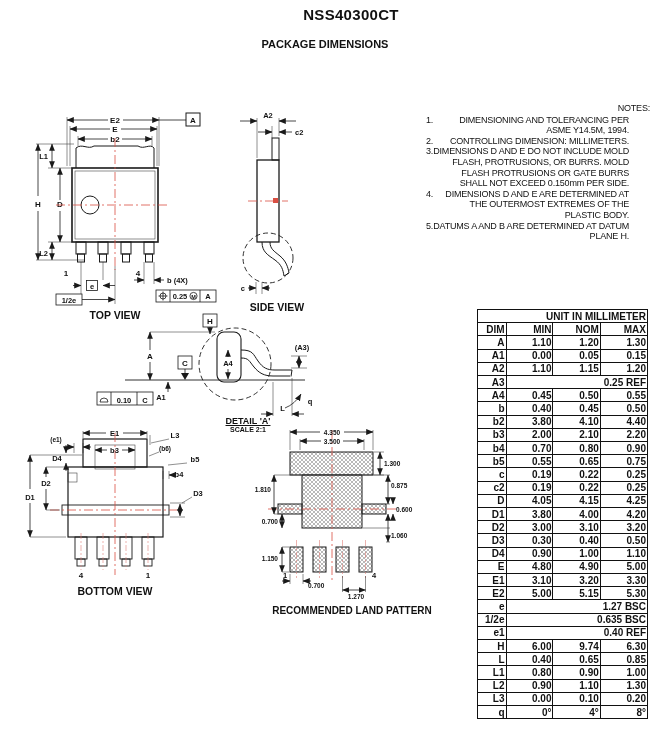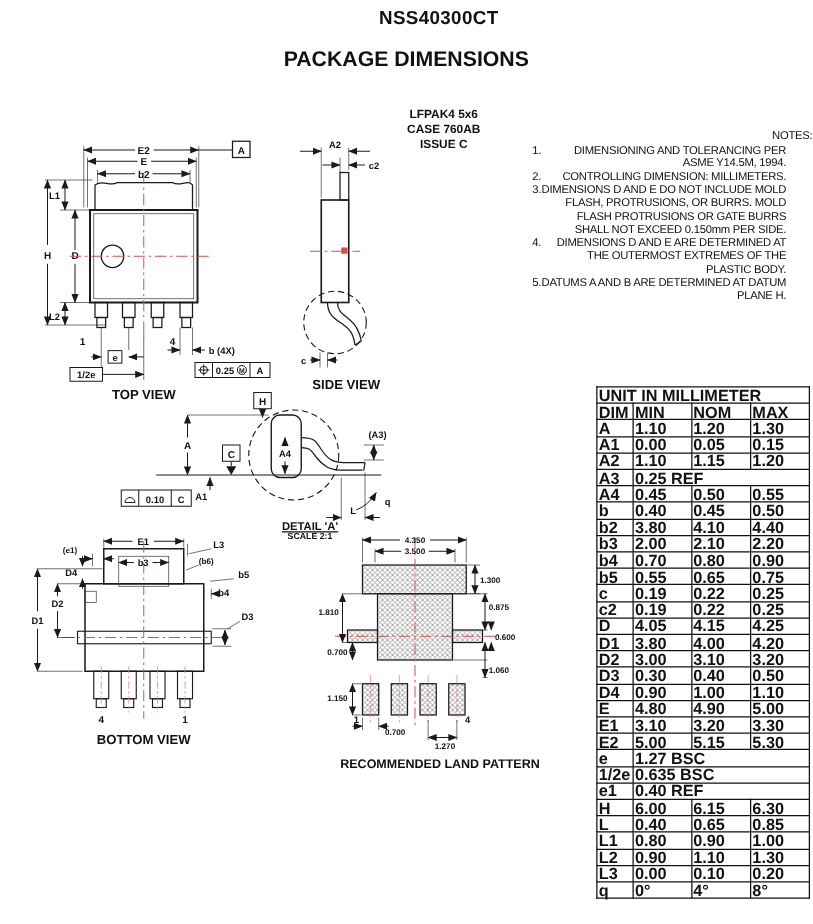--- a/index.html
+++ b/index.html
@@ -1,31 +1,31 @@
 <!DOCTYPE html>
 <html><head>
 <meta charset="utf-8">
 <style>
   html,body{margin:0;padding:0;background:#fff;}
   .sheet{position:relative;width:650px;height:739px;background:#fff;overflow:hidden;
          font-family:"Liberation Sans",sans-serif;color:#111;}
   .title{position:absolute;top:6px;left:0;width:650px;text-align:center;
          font-size:15px;font-weight:bold;letter-spacing:.3px;padding-left:26px;}
   .subtitle{position:absolute;top:38px;left:0;width:650px;text-align:center;
-         font-size:17px;font-weight:bold;}
+         font-size:11px;font-weight:bold;}
   .caseinfo{position:absolute;top:86px;left:290px;width:130px;text-align:center;
          font-size:9.5px;font-weight:bold;line-height:12px;}
   .notes{position:absolute;top:103px;left:413px;width:237px;font-size:9px;line-height:10.6px;
          letter-spacing:-0.2px;text-align:right;}
   .notes .nh{margin-bottom:1px;}
   .note-item{display:flex;}
   .note-item .n{width:20px;flex:none;}
   .note-item .t{width:196px;}
   table.dims{position:absolute;top:309px;left:477px;width:171px;border-collapse:collapse;
-         font-size:13px;font-weight:bold;text-align:left;border:1.5px solid #111;}
+         font-size:10px;font-weight:bold;text-align:right;border:1.5px solid #111;}
   table.dims th,table.dims td{border:1px solid #111;padding:0.5px 1px;line-height:11.2px;
          font-weight:bold;}
   table.dims .c-dim{width:26px;}
   table.dims .c-v{width:46px;}
   svg{position:absolute;overflow:visible;}
   svg text{font-family:"Liberation Sans",sans-serif;fill:#111;font-weight:bold;}
   .t8{font-size:8px;} .t7{font-size:7.5px;} .t65{font-size:6.5px;} .cap{font-size:10.5px;}
   .ln{stroke:#1a1a1a;stroke-width:1;fill:none;}
   .lnb{stroke:#1a1a1a;stroke-width:1.6;fill:none;}
   .lnt{stroke:#333;stroke-width:0.55;fill:none;}
@@ -39,25 +39,20 @@
   .detail-label .dl2{font-size:7px;}
 </style>
 </head>
 <body>
 
 <div class="sheet">
 
   <div class="title">NSS40300CT</div>
   <div class="subtitle">PACKAGE DIMENSIONS</div>
 
-  <div class="caseinfo">
-    <div>LFPAK4 5x6</div>
-    <div>CASE 760AB</div>
-    <div>ISSUE C</div>
-  </div>
 
   <div class="notes">
     <div class="nh">NOTES:</div>
     <div class="note-item">
       <span class="n">1.</span>
       <span class="t">DIMENSIONING AND TOLERANCING PER ASME Y14.5M, 1994.</span>
     </div>
     <div class="note-item">
       <span class="n">2.</span>
       <span class="t">CONTROLLING DIMENSION: MILLIMETERS.</span>
@@ -536,21 +531,21 @@
           <td class="c-dim">1/2e</td>
           <td colspan="3">0.635 BSC</td>
         </tr>
       <tr>
           <td class="c-dim">e1</td>
           <td colspan="3">0.40 REF</td>
         </tr>
       <tr>
           <td class="c-dim">H</td>
           <td>6.00</td>
-          <td>6.15</td>
+          <td>9.74</td>
           <td>6.30</td>
         </tr>
       <tr>
           <td class="c-dim">L</td>
           <td>0.40</td>
           <td>0.65</td>
           <td>0.85</td>
         </tr>
       <tr>
           <td class="c-dim">L1</td>

